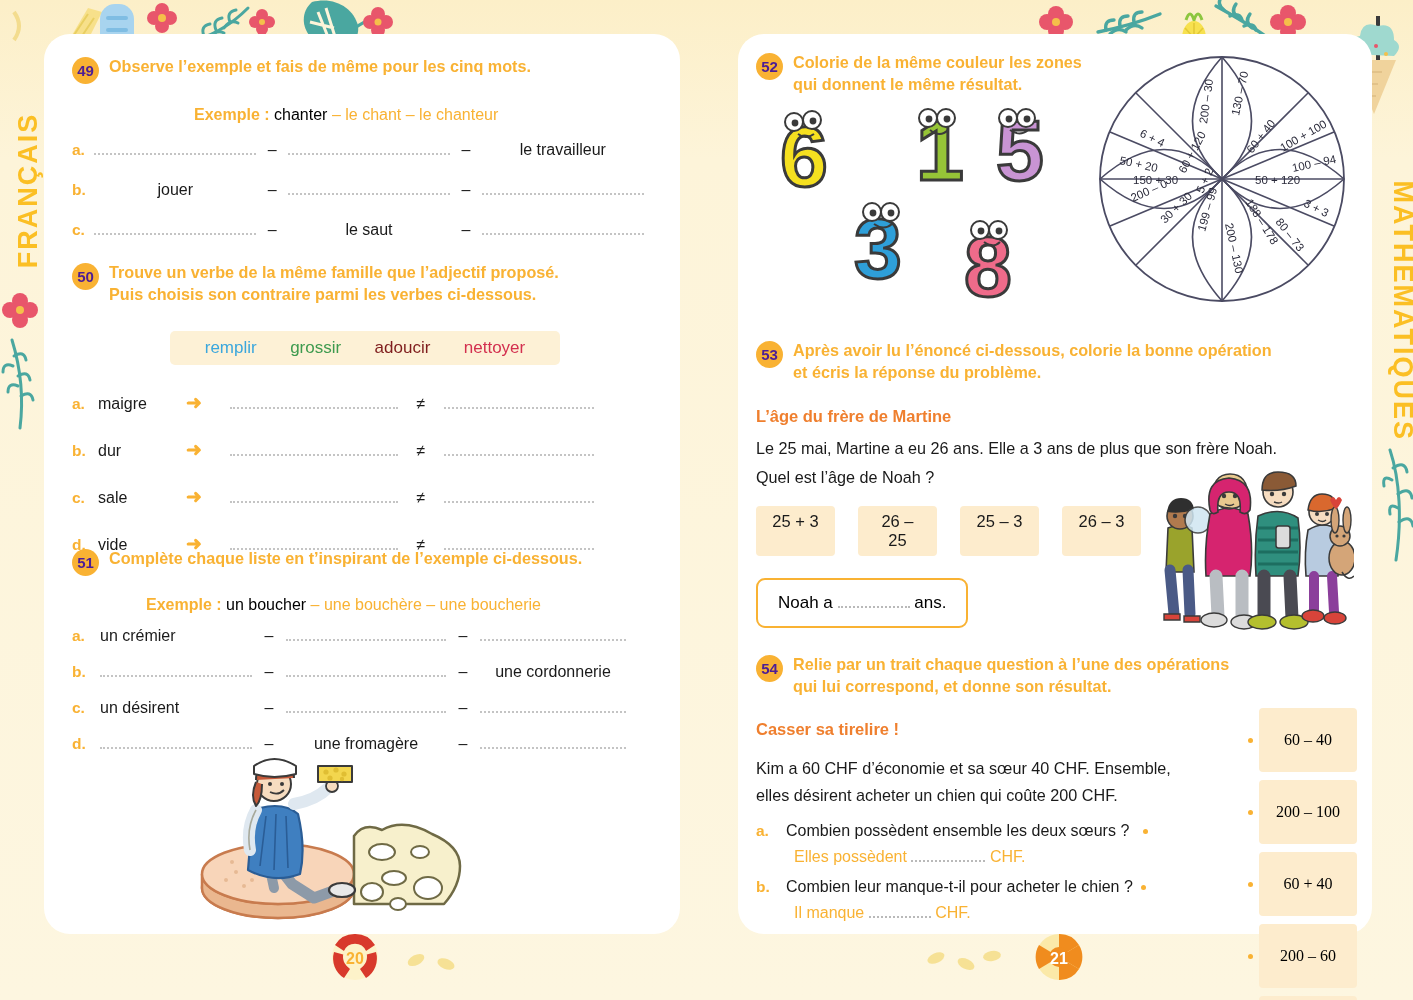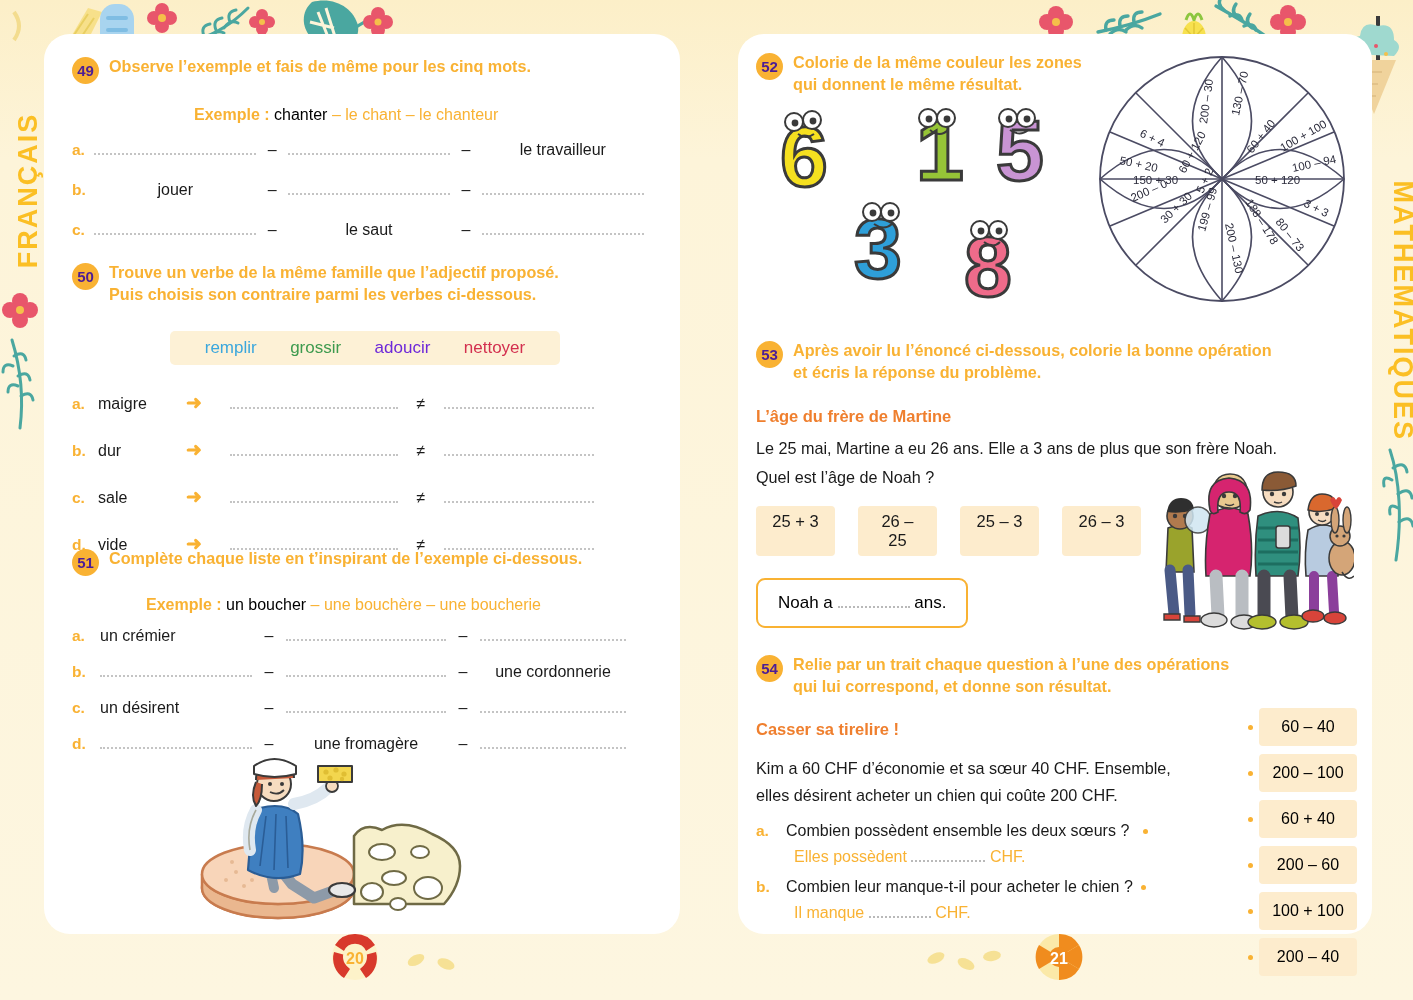--- a/index.html
+++ b/index.html
@@ -99,21 +99,21 @@
   .answer-box {
     border: 2.2px solid #f9b233; border-radius: 9px;
     padding: 13px 20px; font-size: 17px; display: inline-block;
   }
 
   .prob-title { color: #ef7f2e; font-weight: 700; font-size: 16.5px; }
   .prob-text  { font-size: 16.2px; line-height: 1.55; color:#1a1a1a; }
   .sub-answer { color: #f9b233; font-size: 16px; }
   .link-item { display:flex; align-items:center; gap:6px; margin-bottom: 8px; }
   .bullet { width:5px; height:5px; border-radius:50%; background:#f9b233; flex:0 0 5px;}
-  .link-chip { background:#fdeccd; border-radius:4px; font-size:16px; padding:10px 0; width:98px; text-align:center;}
+  .link-chip { background:#fdeccd; border-radius:4px; font-size:16px; padding:23px 0; width:98px; text-align:center;font-family:Liberation Serif, serif;}
 
   
   .pagenum {
     position: absolute; width: 42px; height: 42px;
     display:flex; align-items:center; justify-content:center;
     font-weight: 800; font-size: 16px;
   }
   #page-left  { left: 334px; top: 938px; color:#f9b233; }
   #page-right { left: 1038px; top: 938px; color:#ffffff; }
 
@@ -342,21 +342,21 @@
     <div class="num-badge">50</div>
     <div class="exo-title">
       <div>Trouve un verbe de la même famille que l’adjectif proposé.</div>
       <div>Puis choisis son contraire parmi les verbes ci-dessous.</div>
     </div>
   </div>
 
   <div class="wordbank" style="margin:26px 0 0 98px;width:390px;">
     <span style="color:#3ba7dd;">remplir</span>
     <span style="color:#3d9a4e;">grossir</span>
-    <span style="color:#6d28d9;">adoucir</span>
+    <span style="color:#7f1d1d;">adoucir</span>
     <span style="color:#d3304f;">nettoyer</span>
   </div>
 
   <div class="row" style="margin-top:26px;">
     <span class="letter" style="width:26px;flex:0 0 26px;">a.</span>
     <span style="width:88px;">maigre</span>
     <span class="arrow-right" style="width:44px;">➜</span>
     <span style="width:168px;border-bottom:2px dotted #c4c4c4;height:14px;"></span>
     <span class="neq" style="width:46px;text-align:center;">≠</span>
     <span style="width:150px;border-bottom:2px dotted #c4c4c4;height:14px;"></span>

